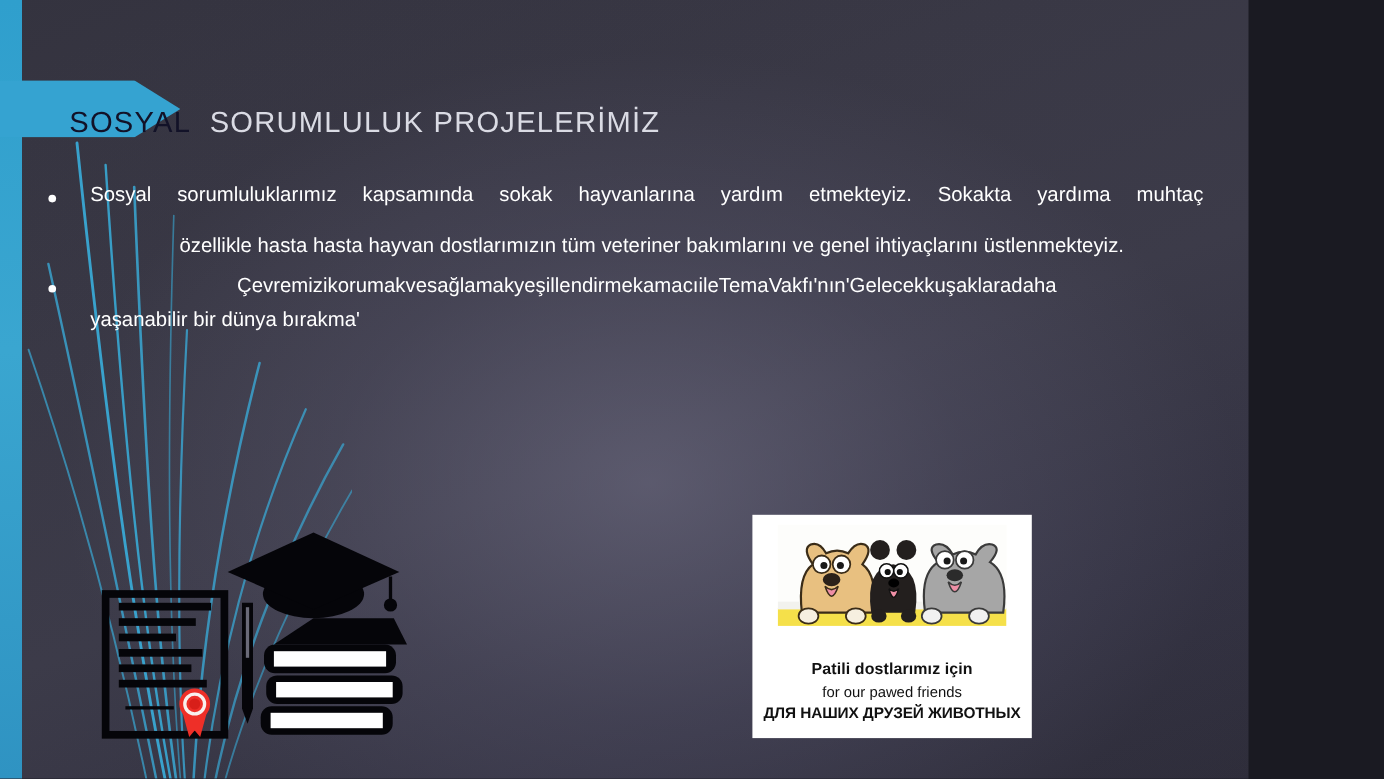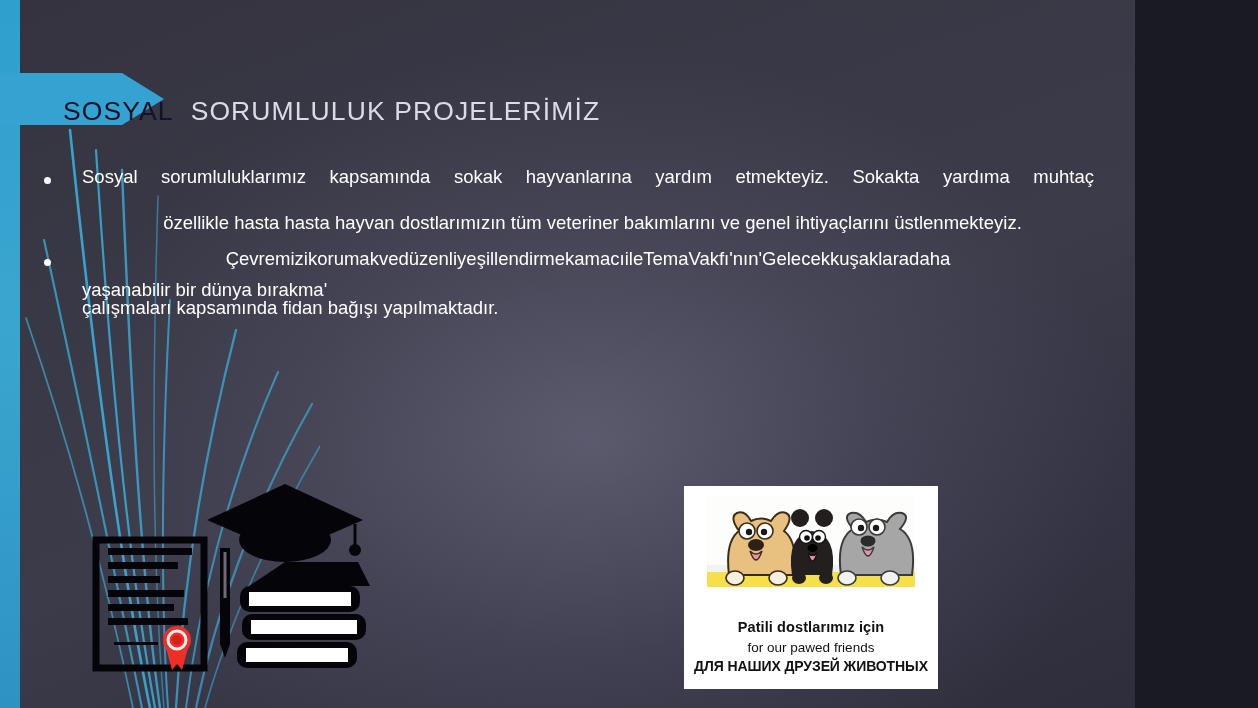--- a/index.html
+++ b/index.html
@@ -106,21 +106,21 @@
     left: 92px;
     top: 482px;
     width: 278px;
     height: 226px;
   }
 
   
   .dogs-card {
     position: absolute;
     left: 684px;
-    top: 486px;
+    top: 468px;
     width: 254px;
     height: 203px;
     background: #ffffff;
     overflow: hidden;
   }
   .dogs-art {
     position: absolute;
     left: 23px; top: 9px;
     width: 208px; height: 92px;
     background: #fdfdfb;
@@ -198,32 +198,31 @@
       </div>
       <div class="ln" style="margin-bottom:18px;text-align:center;">özellikle hasta hasta  hayvan dostlarımızın tüm veteriner bakımlarını ve genel ihtiyaçlarını üstlenmekteyiz.</div>
     </div>
 
     <div class="bullet-row" style="margin-top:16px;">
       <span class="bullet-dot"></span>
       <div class="ln just" style="margin-bottom:12px;justify-content:center;">
         <span>Çevremizi</span>
         <span>korumak</span>
         <span>ve</span>
-        <span>düzenli</span>
+        <span>sağlamak</span>
         <span>yeşillendirmek</span>
         <span>amacı</span>
         <span>ile</span>
         <span>Tema</span>
         <span>Vakfı'nın</span>
         <span>'Gelecek</span>
         <span>kuşaklara</span>
         <span>daha</span>
       </div>
       <div class="ln" style="">yaşanabilir bir dünya bırakma'</div>
-      <div class="ln">çalışmaları kapsamında fidan bağışı yapılmaktadır.</div>
     </div>
 
 
   </div>
 
   <svg class="edu-graphic" viewBox="0 0 278 226">
 
     <g>
       <rect x="4" y="58" width="108" height="128" fill="none" stroke="#050509" stroke-width="7"></rect>
       <rect x="16" y="66" width="84" height="7" fill="#050509"></rect>

